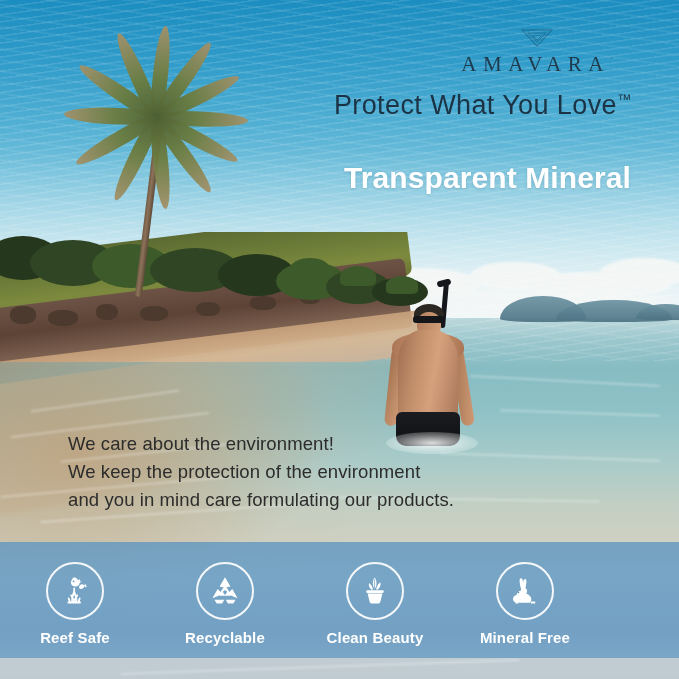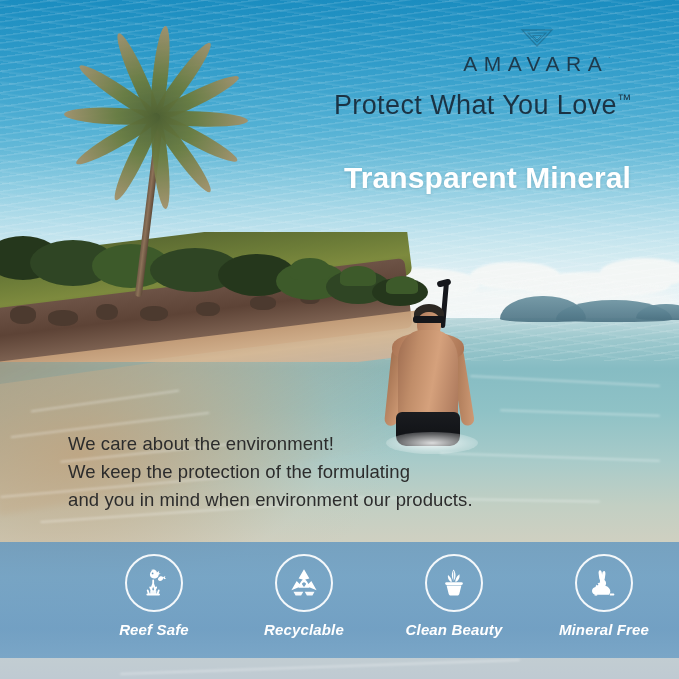--- a/index.html
+++ b/index.html
@@ -210,21 +210,21 @@
     width:34px; height:20px;
     opacity:.30;
   }
   .brand-word {
     font-size:21px;
     letter-spacing:6.5px;
     color:#1e3a4c;
     font-weight:400;
     white-space:nowrap;
     position:relative;
-    font-family:Liberation Sans, sans-serif;
+    font-family:Liberation Serif, serif;
   }
   .brand-word sup {
     font-size:8px; letter-spacing:0; vertical-align:super;
   }
 
   .tagline {
     position:absolute; right:48px; top:90px;
     font-size:27px;
     font-weight:400;
     color:#1b3344;
@@ -253,23 +253,22 @@
     letter-spacing:.1px;
   }
   .body-copy div { white-space:nowrap; }
 
   
   .badge-band {
     position:absolute; left:0; top:542px; width:679px; height:116px;
     background:linear-gradient(180deg, rgba(96,150,192,.80) 0%, rgba(104,158,198,.86) 30%, rgba(100,152,193,.86) 75%, rgba(104,156,196,.80) 100%);
     display:flex;
     align-items:flex-start;
-    justify-content:flex-end;
-    padding-top:12px;
-    font-style:italic;
+    justify-content:flex-start;
+    padding-top:20px;
   }
   .badge {
     width:150px;
     text-align:center;
     color:#ffffff;
   }
   .badge-circle {
     width:58px; height:58px;
     margin:0 auto 9px auto;
     border:2px solid rgba(255,255,255,.92);
@@ -399,22 +398,22 @@
   </div>
 
   <div class="tagline"><span>Protect What You Love</span><sup>™</sup></div>
 
   <div class="headline">
     <div>Transparent Mineral</div>
   </div>
 
   <div class="body-copy">
     <div>We care about the environment!</div>
-    <div>We keep the protection of the formulating</div>
-    <div>and you in mind when environment our products.</div>
+    <div>We keep the protection of the environment</div>
+    <div>and you in mind care formulating our products.</div>
   </div>
 
   <div class="badge-band">
 
     <div class="badge">
       <div class="badge-circle">
         <svg width="34" height="34" viewBox="0 0 34 34">
           <g fill="#ffffff">
             <path d="M13.5 4.2c2.2-1.3 4.8-.9 5.9.8.3.5.4 1 .4 1.5l2.4-1.6-.4 2.3 1.9.3-2.1 1.3c.1 1.6-1 3-2.8 3.5-2.4.7-5-.5-5.7-2.6-.6-2 .4-4.3 2.4-5.5z"></path>
             <circle cx="15.6" cy="7.4" r=".85" fill="#6498c1"></circle>

